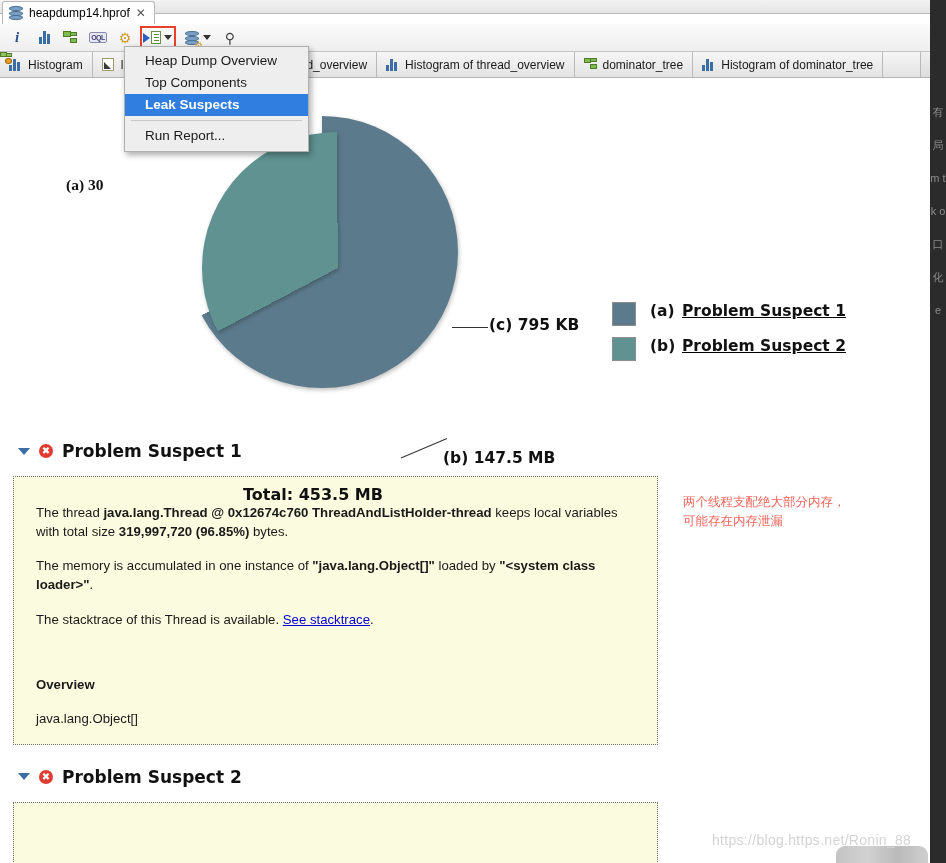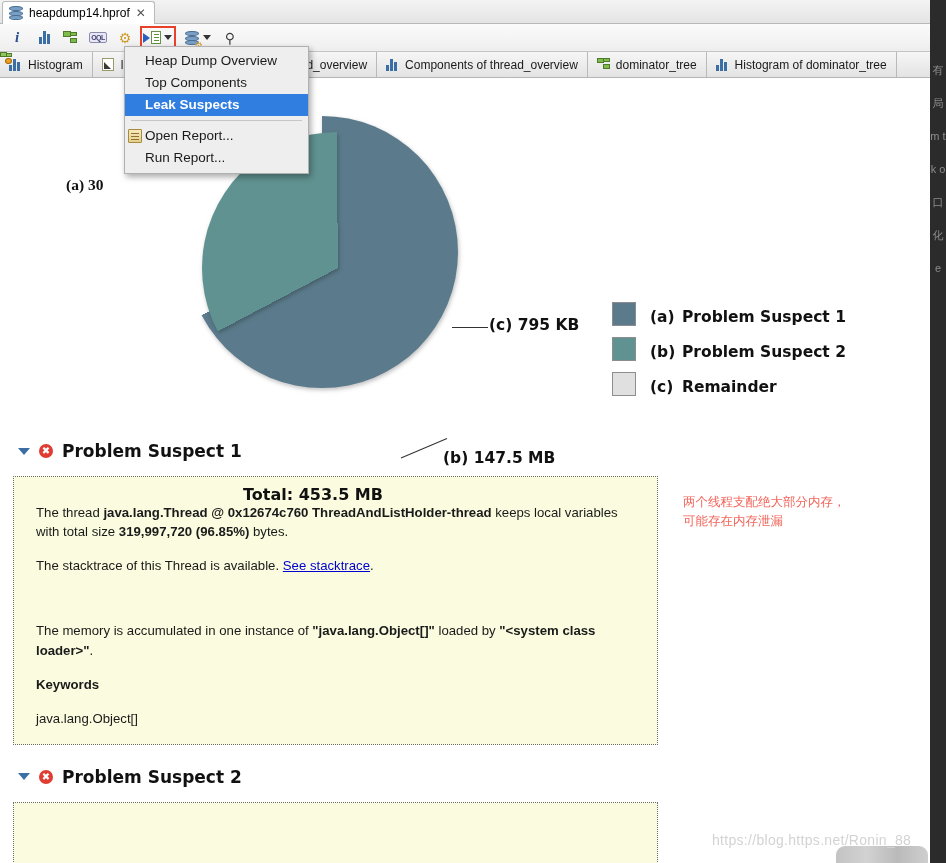--- a/index.html
+++ b/index.html
@@ -20,27 +20,27 @@
   .right-sliver {
     position: absolute; top: 0; right: 0;
     width: 16px; height: 863px;
     background: #2b2b2b;
     z-index: 5;
     overflow: hidden;
     color: #8d8d8d;
     font-size: 11px;
     line-height: 33px;
     text-align: center;
-    padding-top: 54px;
+    padding-top: 96px;
   }
 
   
   .titlebar {
     position: absolute; top: 0; left: 0;
-    width: 930px; height: 24px;
+    width: 930px; height: 14px;
     background: linear-gradient(#f3f3f3, #e4e4e4);
     border-bottom: 1px solid #b8b8b8;
   }
   .file-tab {
     position: absolute; left: 2px; top: 1px;
     height: 23px;
     display: flex; align-items: center; gap: 6px;
     padding: 0 8px 0 6px;
     background: #ffffff;
     border: 1px solid #b9b9b9;
@@ -189,21 +189,21 @@
     font-family: "DejaVu Sans", sans-serif;
     font-size: 15.5px; font-weight: bold; color: #111;
     white-space: nowrap;
   }
   .lbl-a { left: 66px; top: 98px; font-family: Liberation Serif, serif; }
   .lbl-c { left: 489px; top: 238px; }
   .lbl-b { left: 443px; top: 371px; }
   .lbl-total { left: 243px; top: 407px; font-size: 16px; }
 
   .legend { position: absolute; left: 612px; top: 224px; }
-  .legend-row { display: flex; align-items: flex-end; gap: 14px; margin-bottom: 11px; }
+  .legend-row { display: flex; align-items: flex-start; gap: 14px; margin-bottom: 11px; text-decoration: underline; }
   .swatch { width: 24px; height: 24px; border: 1px solid #8d8d8d; flex: none; }
   .legend-txt {
     font-family: "DejaVu Sans", sans-serif;
     font-size: 15.5px; font-weight: bold; color: #111; white-space: nowrap;
   }
   .legend-key { display:inline-block; width: 32px; }
 
   
   .suspect-head {
     display: flex; align-items: center; gap: 9px;
@@ -369,21 +369,21 @@
       <span>thread_overview</span>
     </div>
     <div class="rtab">
       <span class="mini">
           <span class="mini-bars">
             <s style="height:6px"></s>
             <s style="height:12px"></s>
             <s style="height:9px"></s>
           </span>
         </span>
-      <span>Components of thread_overview</span>
+      <span>Histogram of thread_overview</span>
     </div>
     <div class="rtab">
       <span class="mini">
         <span class="mini-tree">
             <u style="left:0;top:0;width:7px;height:5px"></u>
             <u style="left:6px;top:6px;width:7px;height:5px"></u>
             <u style="left:6px;top:0;width:7px;height:4px"></u>
           </span>
       </span>
       <span>dominator_tree</span>
@@ -428,69 +428,57 @@
 
       <div class="legend">
         <div class="legend-row">
           <span class="swatch" id="sw0" style="background: rgb(91, 123, 140);"></span>
           <span class="legend-txt"><span class="legend-key">(a)</span><span>Problem Suspect 1</span></span>
         </div>
         <div class="legend-row">
           <span class="swatch" id="sw1" style="background: rgb(95, 146, 144);"></span>
           <span class="legend-txt"><span class="legend-key">(b)</span><span>Problem Suspect 2</span></span>
         </div>
-        <div class="legend-row">
-          <span class="swatch" id="sw2" style="background: rgb(224, 224, 224);"></span>
-          <span class="legend-txt"><span class="legend-key">(c)</span><span>Remainder</span></span>
-        </div>
       </div>
     </div>
 
     <div class="suspect-head">
       <span class="tri"></span>
       <span class="err-icon">✖</span>
       <span class="suspect-title">Problem Suspect 1</span>
     </div>
     <div class="suspect-box">
       <p>
         <span>The thread </span><b>java.lang.Thread @ 0x12674c760 ThreadAndListHolder-thread</b><span> keeps local variables with total size </span><b>319,997,720 (96.85%)</b><span> bytes.</span>
       </p>
+      <p>
+        <span>The memory is accumulated in one instance of </span><b>"java.lang.Object[]"</b><span> loaded by </span><b>"&lt;system class loader&gt;"</b><span>.</span>
+      </p>
       <p style="margin-bottom:46px">
         <span>The stacktrace of this Thread is available. </span><a class="lnk" href="#">See stacktrace</a><span>.</span>
       </p>
-      <p>
-        <span>The memory is accumulated in one instance of </span><b>"java.lang.Object[]"</b><span> loaded by </span><b>"&lt;system class loader&gt;"</b><span>.</span>
-      </p>
-      <p class="kw-head">Keywords</p>
+      <p class="kw-head">Overview</p>
       <p class="kw-val">java.lang.Object[]</p>
     </div>
 
     <div class="suspect-head" style="margin-top:19px">
       <span class="tri"></span>
       <span class="err-icon">✖</span>
       <span class="suspect-title">Problem Suspect 2</span>
     </div>
     <div class="suspect-box" style="padding-bottom:40px">
       
     </div>
   </div>
 
   <div class="menu">
     <div class="menu-item">Heap Dump Overview</div>
     <div class="menu-item">Top Components</div>
     <div class="menu-item selected">Leak Suspects</div>
     <div class="menu-sep"></div>
-    <div class="menu-item">
-      <span class="mico mico-report">
-          <s style="top:3px"></s>
-          <s style="top:6px"></s>
-          <s style="top:9px"></s>
-        </span>
-      <span>Open Report...</span>
-    </div>
     <div class="menu-item">Run Report...</div>
   </div>
 
   <div class="cn-note">两个线程支配绝大部分内存，
 可能存在内存泄漏</div>
 
   <div class="wm-shape"></div>
   <div class="watermark">https://blog.https.net/Ronin_88</div>
 
   <div class="right-sliver">有 局 m t k o 口 化 e</div>

